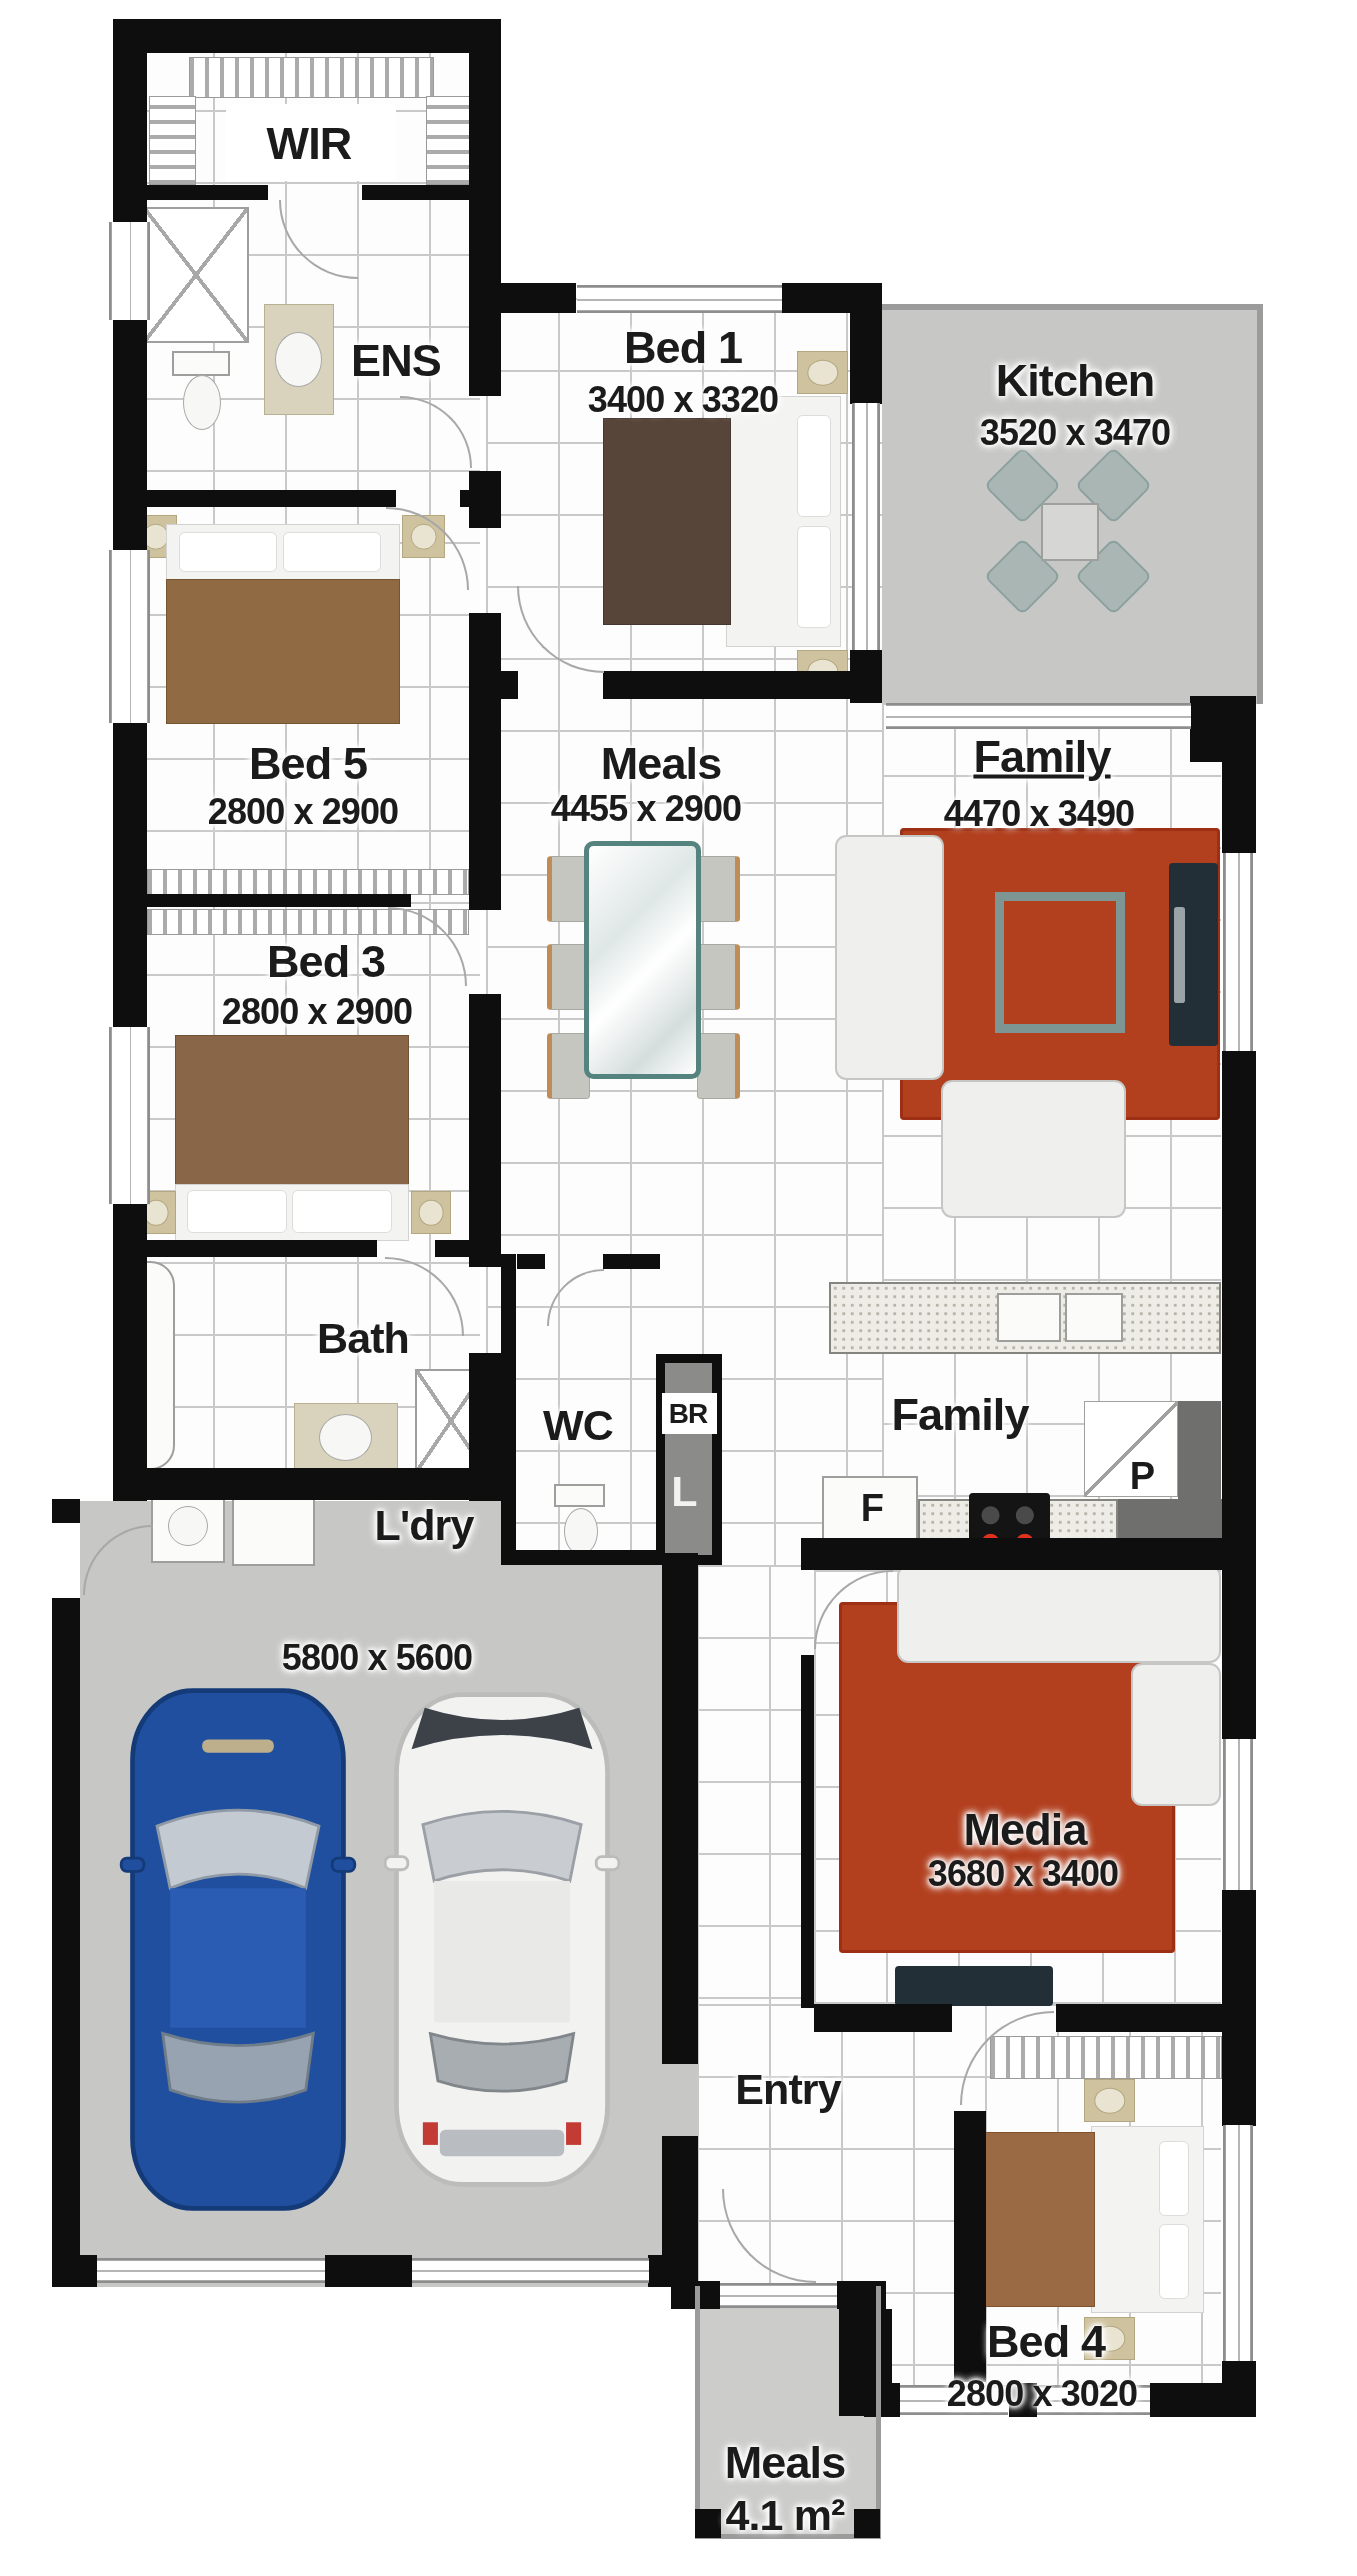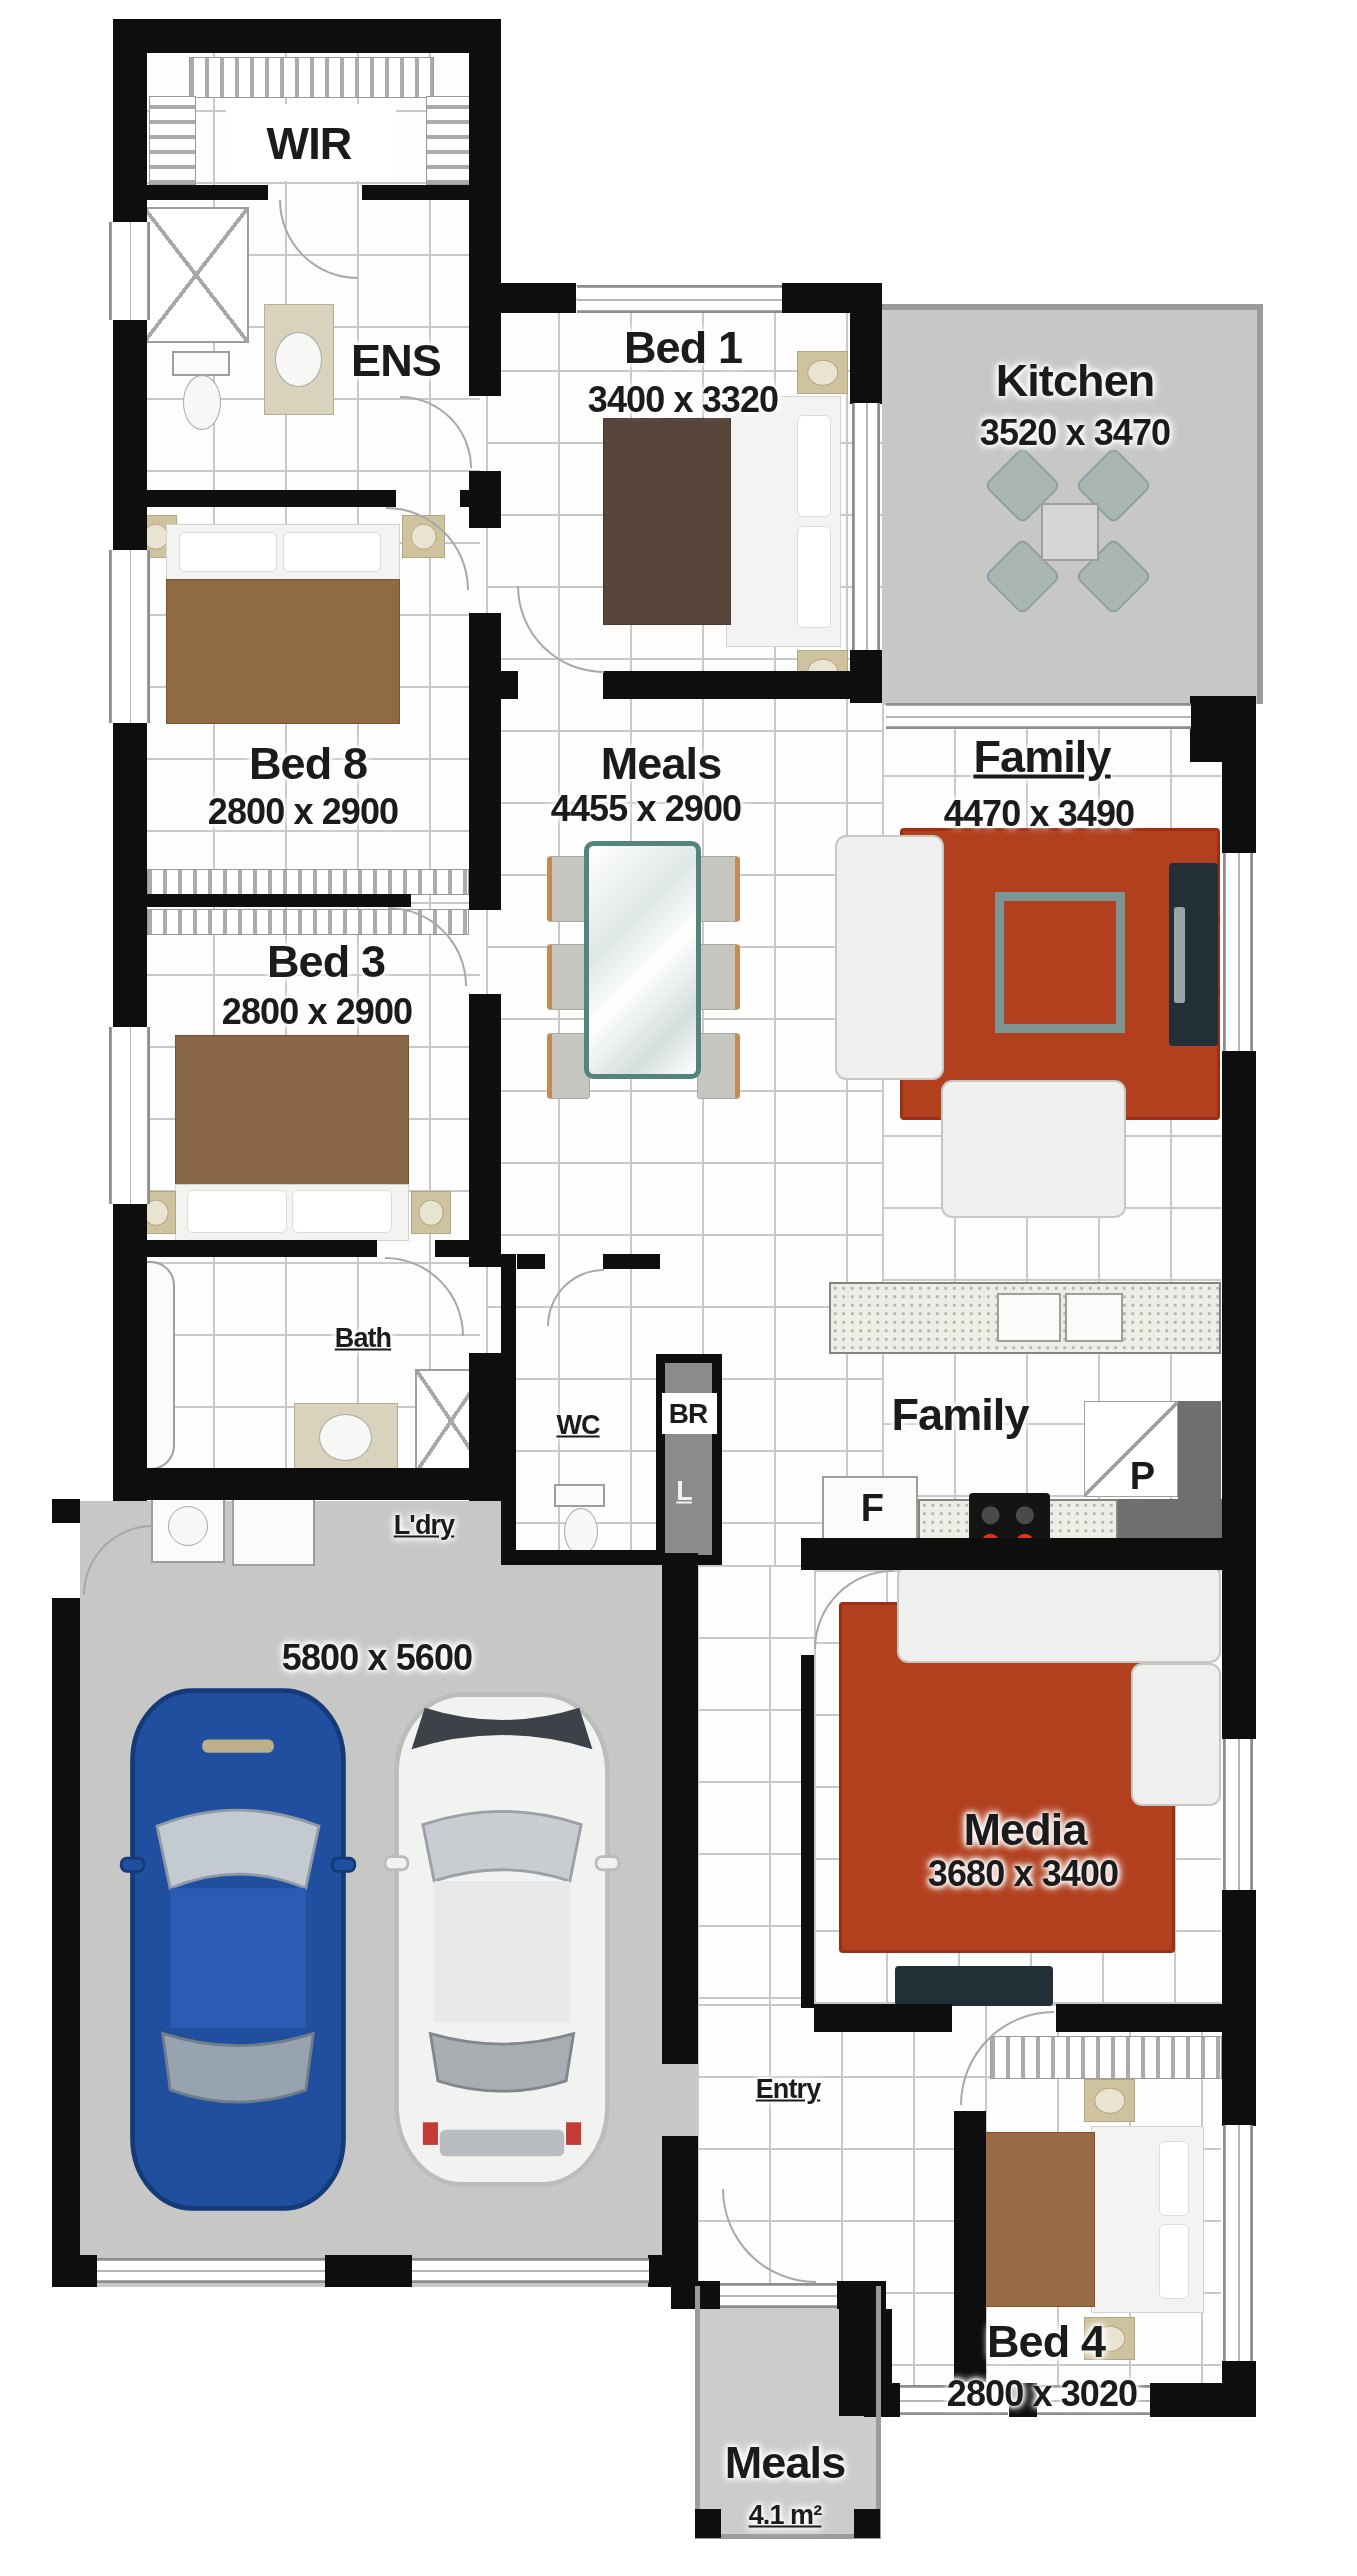--- a/index.html
+++ b/index.html
@@ -53,21 +53,21 @@
   .speck { position:absolute; background-color:#eeece6;
            background-image:radial-gradient(#b7b4aa 1.5px, transparent 1.5px);
            background-size:8.5px 8.5px; border:2.8px solid #85857f; box-sizing:border-box; }
   .dark  { position:absolute; background:#6f6f6d; }
   .tvunit{ position:absolute; background:#232f37; border-radius:3.8px; }
   .rug   { position:absolute; background:#b2401f; border:3.8px solid #9c2f14; box-sizing:border-box; border-radius:3.8px; }
   
   .lbl { position:absolute; transform:translate(-50%,-50%); white-space:nowrap;
          font-weight:700; color:#1b1b1b; letter-spacing:-0.9px; line-height:1;
          text-shadow:0 0 5.7px #fff,0 0 5.7px #fff,0 0 9.4px #fff,0 0 9.4px #fff; }
-  .s48 { font-size:45px; } .s44 { font-size:27px;text-decoration:underline; } .s40 { font-size:38px; }
+  .s48 { font-size:45px; } .s44 { font-size:43px; } .s40 { font-size:38px; }
   .s38 { font-size:36px; } .s30 { font-size:28px; }
 </style>
 </head>
 <body>
 
 <div id="plan">
 
   <div class="tile" style="left:141px;top:38px;width:339px;height:1452px;"></div>
   <div class="tile" style="left:486px;top:298px;width:396px;height:1267px;"></div>
   <div class="tile" style="left:882px;top:703px;width:339px;height:861px;"></div>
@@ -298,21 +298,21 @@
 
   <div class="lbl s48" style="left:309px;top:143px;">WIR</div>
   <div class="lbl s48" style="left:396px;top:360px;">ENS</div>
 
   <div class="lbl s48" style="left:683px;top:347px;">Bed 1</div>
   <div class="lbl s38" style="left:683px;top:400px;">3400 x 3320</div>
 
   <div class="lbl s48" style="left:1075px;top:380px;">Kitchen</div>
   <div class="lbl s38" style="left:1075px;top:433px;">3520 x 3470</div>
 
-  <div class="lbl s48" style="left:308px;top:763px;">Bed 8</div>
+  <div class="lbl s48" style="left:308px;top:763px;">Bed 5</div>
   <div class="lbl s38" style="left:303px;top:812px;">2800 x 2900</div>
 
   <div class="lbl s48" style="left:661px;top:763px;">Meals</div>
   <div class="lbl s38" style="left:646px;top:809px;">4455 x 2900</div>
 
   <div class="lbl s48" style="left:1042px;top:756px;text-decoration:underline;">Family</div>
   <div class="lbl s38" style="left:1039px;top:814px;">4470 x 3490</div>
 
   <div class="lbl s48" style="left:326px;top:961px;">Bed 3</div>
   <div class="lbl s38" style="left:317px;top:1012px;">2800 x 2900</div>

